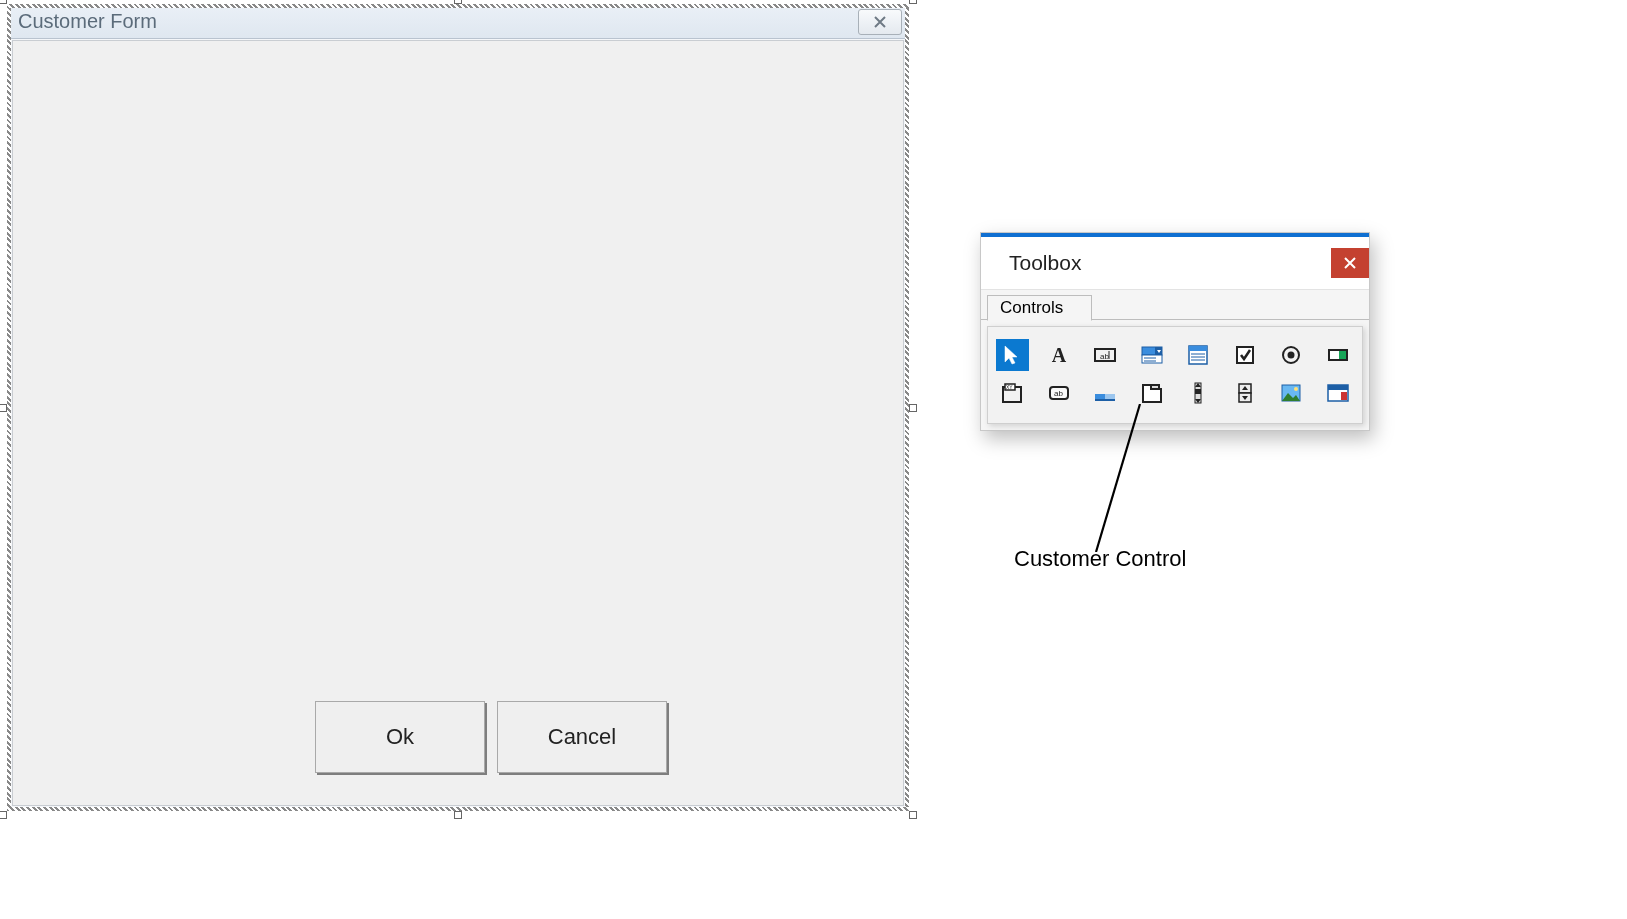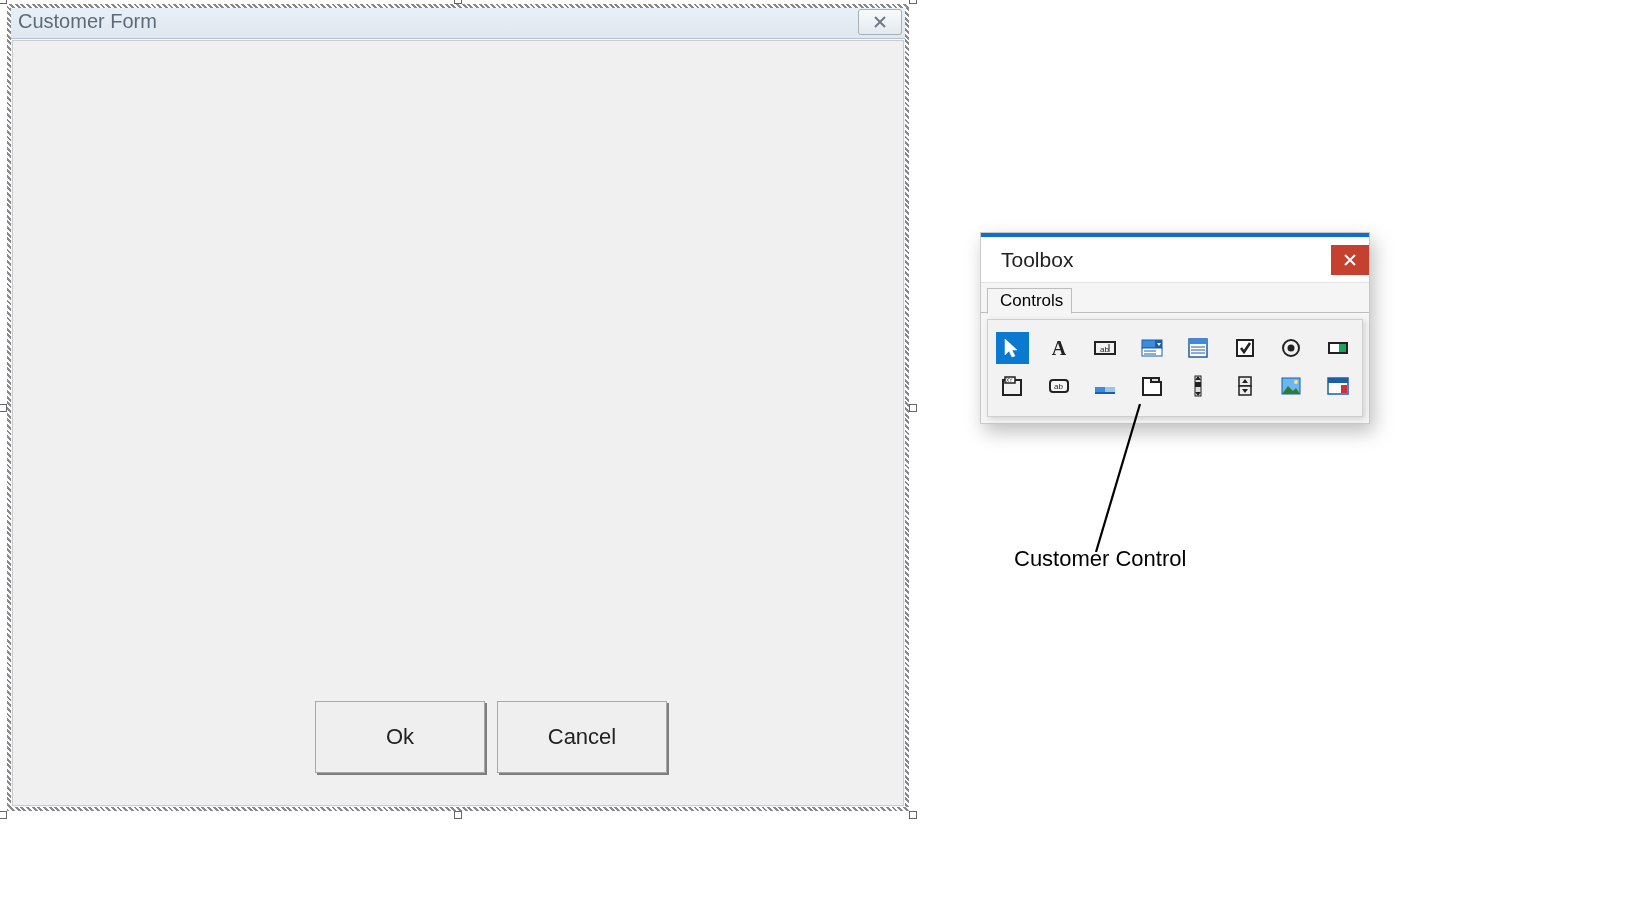--- a/index.html
+++ b/index.html
@@ -103,22 +103,22 @@
     position: absolute;
     left: 980px; top: 232px;
     width: 390px;
     background: #f5f5f5;
     border: 1px solid #c8c8c8;
     box-shadow: 4px 8px 18px rgba(0,0,0,0.25);
   }
   .tb-topline { height: 4px; background: #0f6fd1; }
   .tb-titlebar {
     display:flex;align-items:center;
-    height: 46px;
-    padding: 0 0 0 20px;
+    height: 53px;
+    padding: 0 0 0 28px;
     background: #ffffff;
     border-bottom:1px solid #e3e3e3;
   }
   .tb-title { flex:1 1 auto; font-size: 21px; color:#222; }
   .tb-close {
     width: 38px; height: 30px;
     margin-right: 0;
     background: #c44130;
     color: #fff;
     display:flex;align-items:center;justify-content:center;
@@ -128,21 +128,21 @@
   .tb-tabbar {
     position: relative;
     height: 30px;
     padding: 4px 6px 0 6px;
     border-bottom: 1px solid #bdbdbd;
     background:#f5f5f5;
   }
   .tb-tab {
     display:inline-block;
     height: 26px;
-    padding: 2px 8px 0 12px;
+    padding: 2px 28px 0 12px;
     border: 1px solid #bdbdbd;
     border-bottom: 1px solid #f5f5f5;
     background: #f5f5f5;
     font-size: 17px;
     position: relative; top:1px;
     cursor:pointer;
   }
   .tb-inner {
     margin: 6px;
     padding: 6px 8px 8px 8px;

